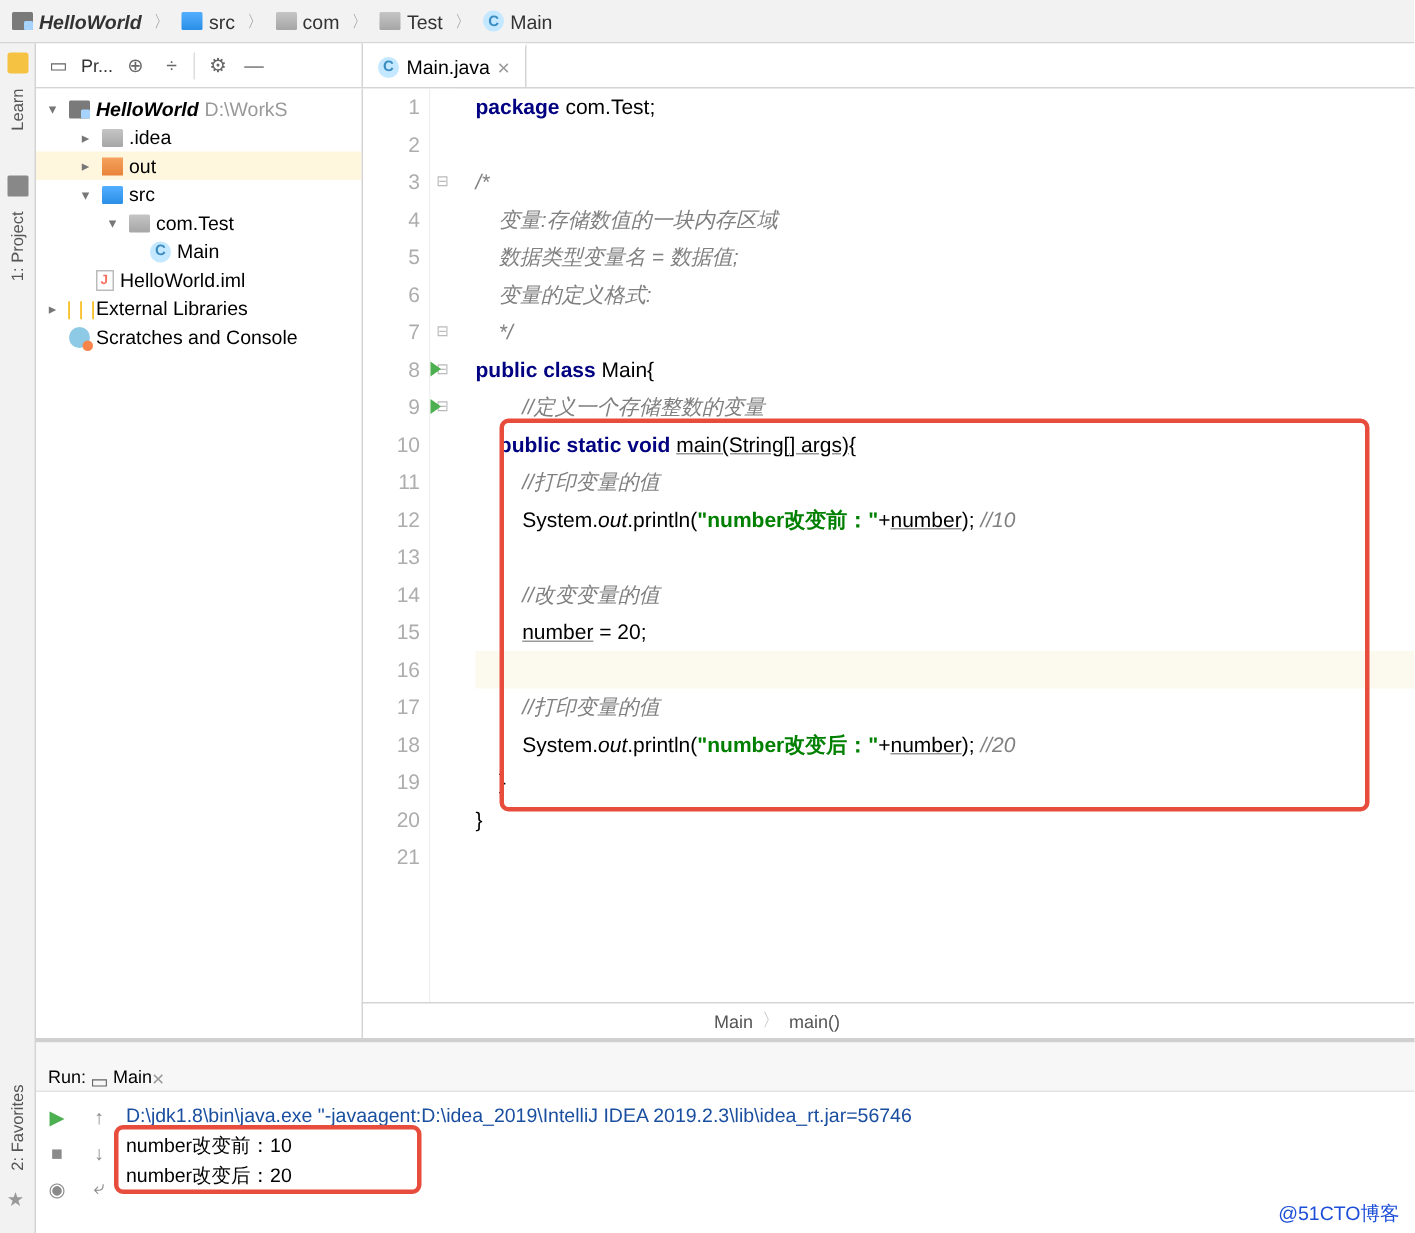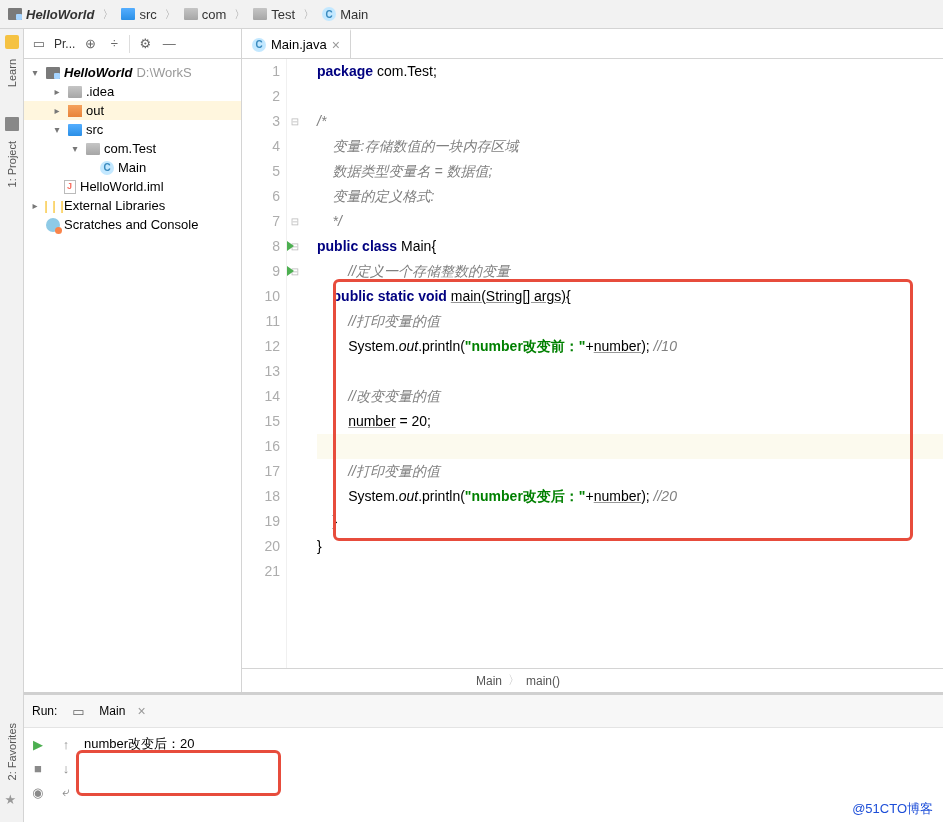--- a/index.html
+++ b/index.html
@@ -69,21 +69,21 @@
 .stat { font-style: italic; }
 .under { text-decoration: underline; text-decoration-color: #999; }
 .red-box { position: absolute; border: 3px solid #e74c3c; border-radius: 6px; pointer-events: none; }
 
 
 .editor-bc { height: 24px; border-top: 1px solid #d4d4d4; display: flex; align-items: center; padding: 0 10px; gap: 6px; font-size: 12px; color: #555; }
 .editor-bc-sep { color: #bbb; }
 
 
 .run-panel { position: absolute; left: 24px; right: 0; bottom: 0; height: 130px; border-top: 3px solid #d0d0d0; background: #fff; display: flex; flex-direction: column; }
-.run-header { height: 26px; display: flex; align-items: center; gap: 12px; padding: 16px 8px; border-bottom: 1px solid #e4e4e4; background: #f7f7f7; }
+.run-header { height: 26px; display: flex; align-items: flex-start; gap: 0; padding: 16px 8px; border-bottom: 1px solid #e4e4e4; background: #f7f7f7; }
 .run-title { font-size: 12px; }
 .run-body { flex: 1; display: flex; }
 .run-tools { width: 56px; display: flex; }
 .run-col { width: 28px; display: flex; flex-direction: column; align-items: center; gap: 8px; padding: 8px 0; }
 .run-ico { width: 16px; height: 16px; color: #8a8a8a; cursor: pointer; display:flex; align-items:center; justify-content:center; }
 .run-play { color: #4caf50; }
 .run-output { flex: 1; font-family: "Consolas","Monaco",monospace; font-size: 13px; line-height: 20px; padding: 6px 4px; position: relative; }
 .out-cmd { color: #1a4fa0; white-space: nowrap; }
 .out-line { color: #000; }
 .watermark { position: absolute; right: 10px; bottom: 4px; color: #1d4ed8; font-size: 13px; }
@@ -301,18 +301,20 @@
         <span class="run-ico">■</span>
         <span class="run-ico">◉</span>
       </div>
       <div class="run-col">
         <span class="run-ico">↑</span>
         <span class="run-ico">↓</span>
         <span class="run-ico">⤶</span>
       </div>
     </div>
     <div class="run-output">
+      <div class="out-cmd">D:\jdk1.8\bin\java.exe "-javaagent:D:\idea_2019\IntelliJ IDEA 2019.2.3\lib\idea_rt.jar=56746</div>
+      <div class="out-line">number改变前：10</div>
       <div class="out-line">number改变后：20</div>
       <div class="red-box" style="left:-4px; top:22px; width:205px; height:46px;"></div>
     </div>
   </div>
   <div class="watermark">@51CTO博客</div>
 </div>
 
 </body></html>

